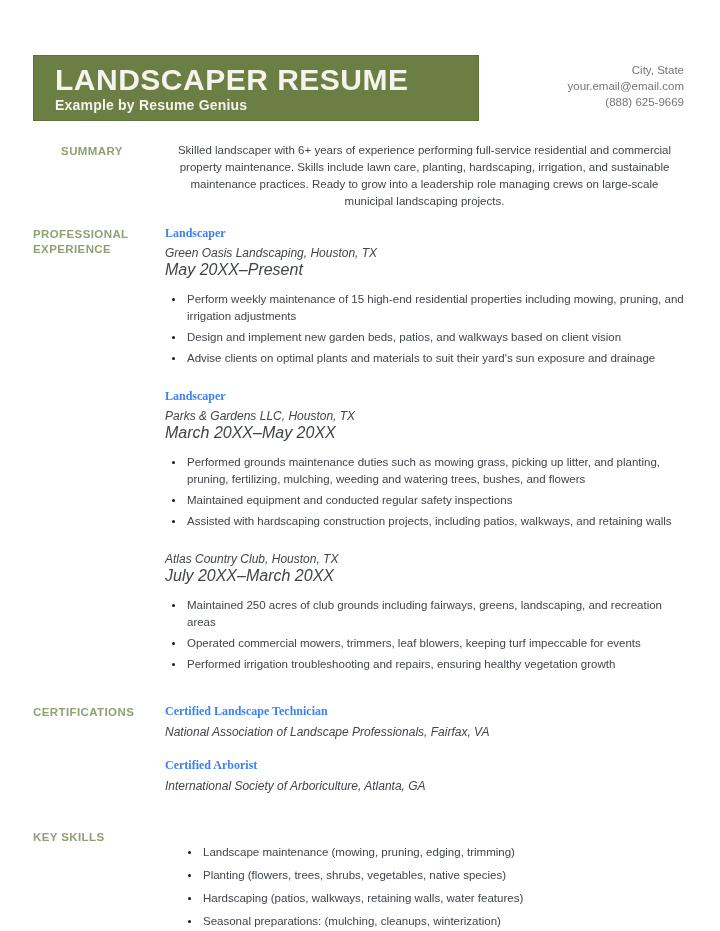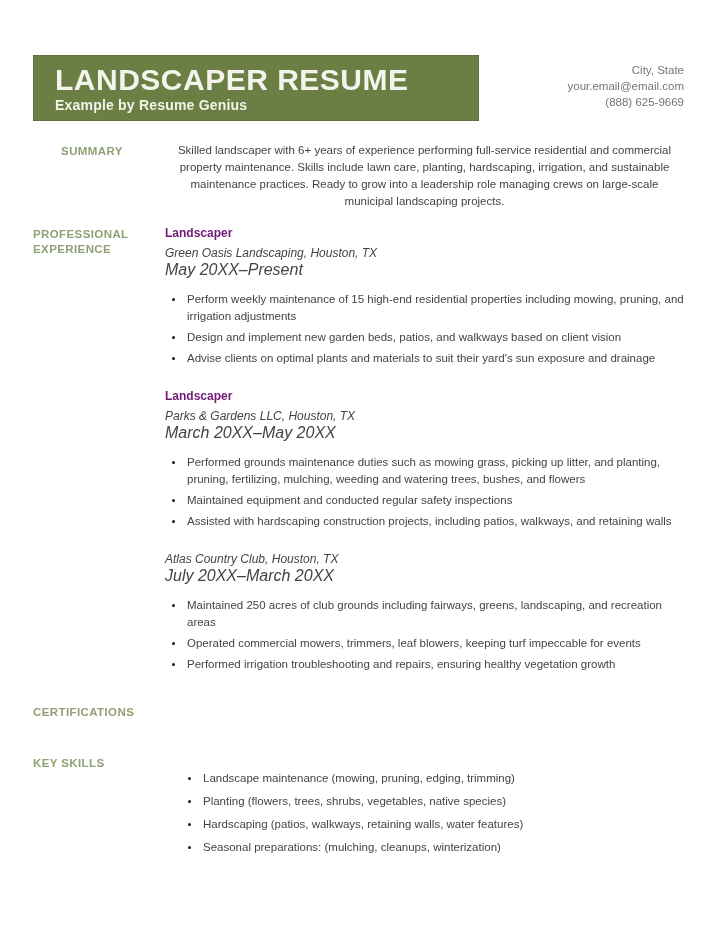--- a/index.html
+++ b/index.html
@@ -77,24 +77,25 @@
 
   .summary-text {
     margin: 0;
     font-size: 11.5px;
     line-height: 17px;
   }
 
   
   .job + .job { margin-top: 21px; }
   .job-title, .cert-title {
-    color: #701a75;
+    color: #3b82f6;
     font-weight: bold;
     font-size: 12px;
     line-height: 16px;
+    font-family: Liberation Serif, serif;
   }
   .job-company {
     font-style: italic;
     font-size: 12px;
     line-height: 16px;
     margin-top: 4px;
   }
   .job-dates {
     font-style: italic;
     font-size: 16px;
@@ -190,20 +191,33 @@
             <li>Operated commercial mowers, trimmers, leaf blowers, keeping turf impeccable for events</li>
             <li>Performed irrigation troubleshooting and repairs, ensuring healthy vegetation growth</li>
           </ul>
         </div>
 
       </div>
     </section>
 
     <section class="section section-certifications">
       <div class="section-label">CERTIFICATIONS</div>
+      <div class="section-content">
+
+        <div class="cert">
+          <div class="cert-title">Certified Landscape Technician</div>
+          <div class="cert-org">National Association of Landscape Professionals, Fairfax, VA</div>
+        </div>
+
+        <div class="cert">
+          <div class="cert-title">Certified Arborist</div>
+          <div class="cert-org">International Society of Arboriculture, Atlanta, GA</div>
+        </div>
+
+      </div>
     </section>
 
     <section class="section section-skills">
       <div class="section-label">KEY SKILLS</div>
       <div class="section-content">
         <ul class="skills">
           <li>Landscape maintenance (mowing, pruning, edging, trimming)</li>
           <li>Planting (flowers, trees, shrubs, vegetables, native species)</li>
           <li>Hardscaping (patios, walkways, retaining walls, water features)</li>
           <li>Seasonal preparations: (mulching, cleanups, winterization)</li>

